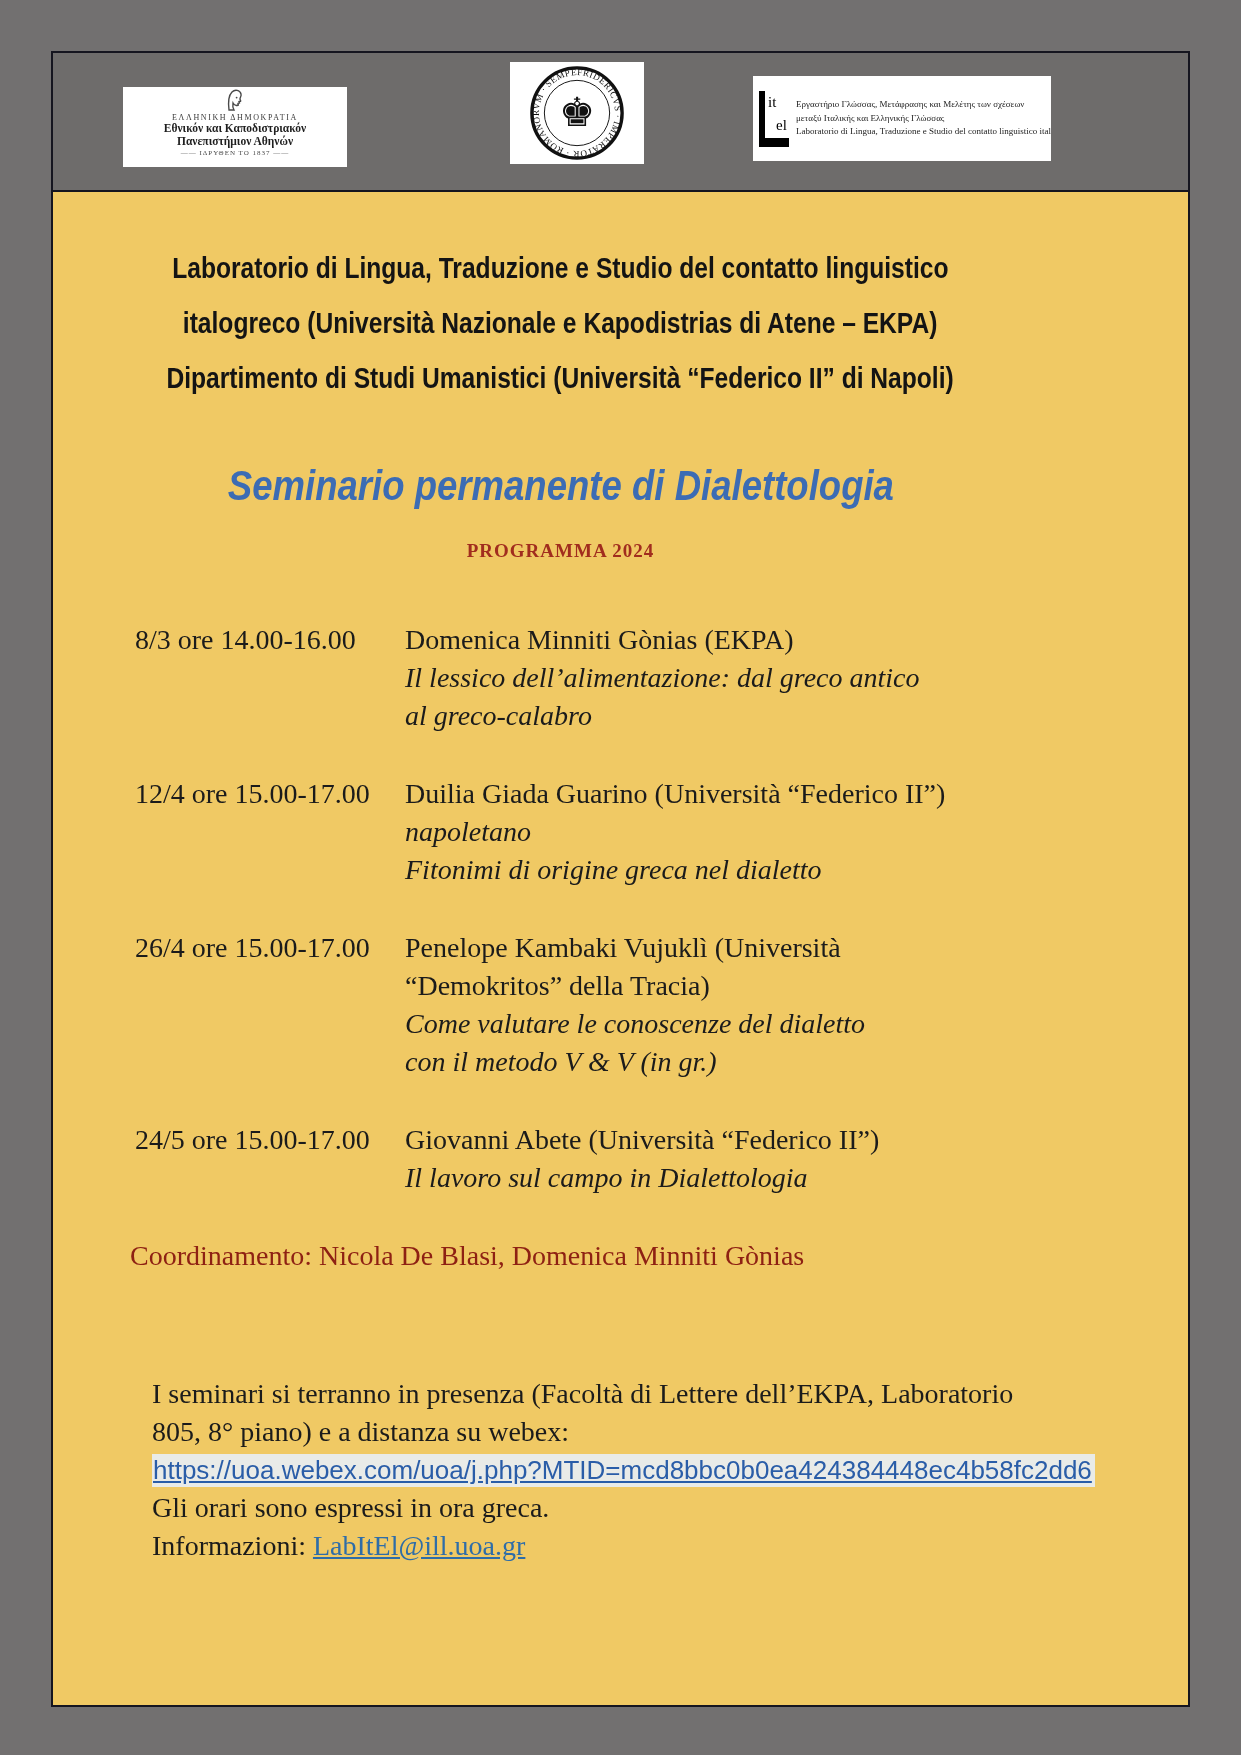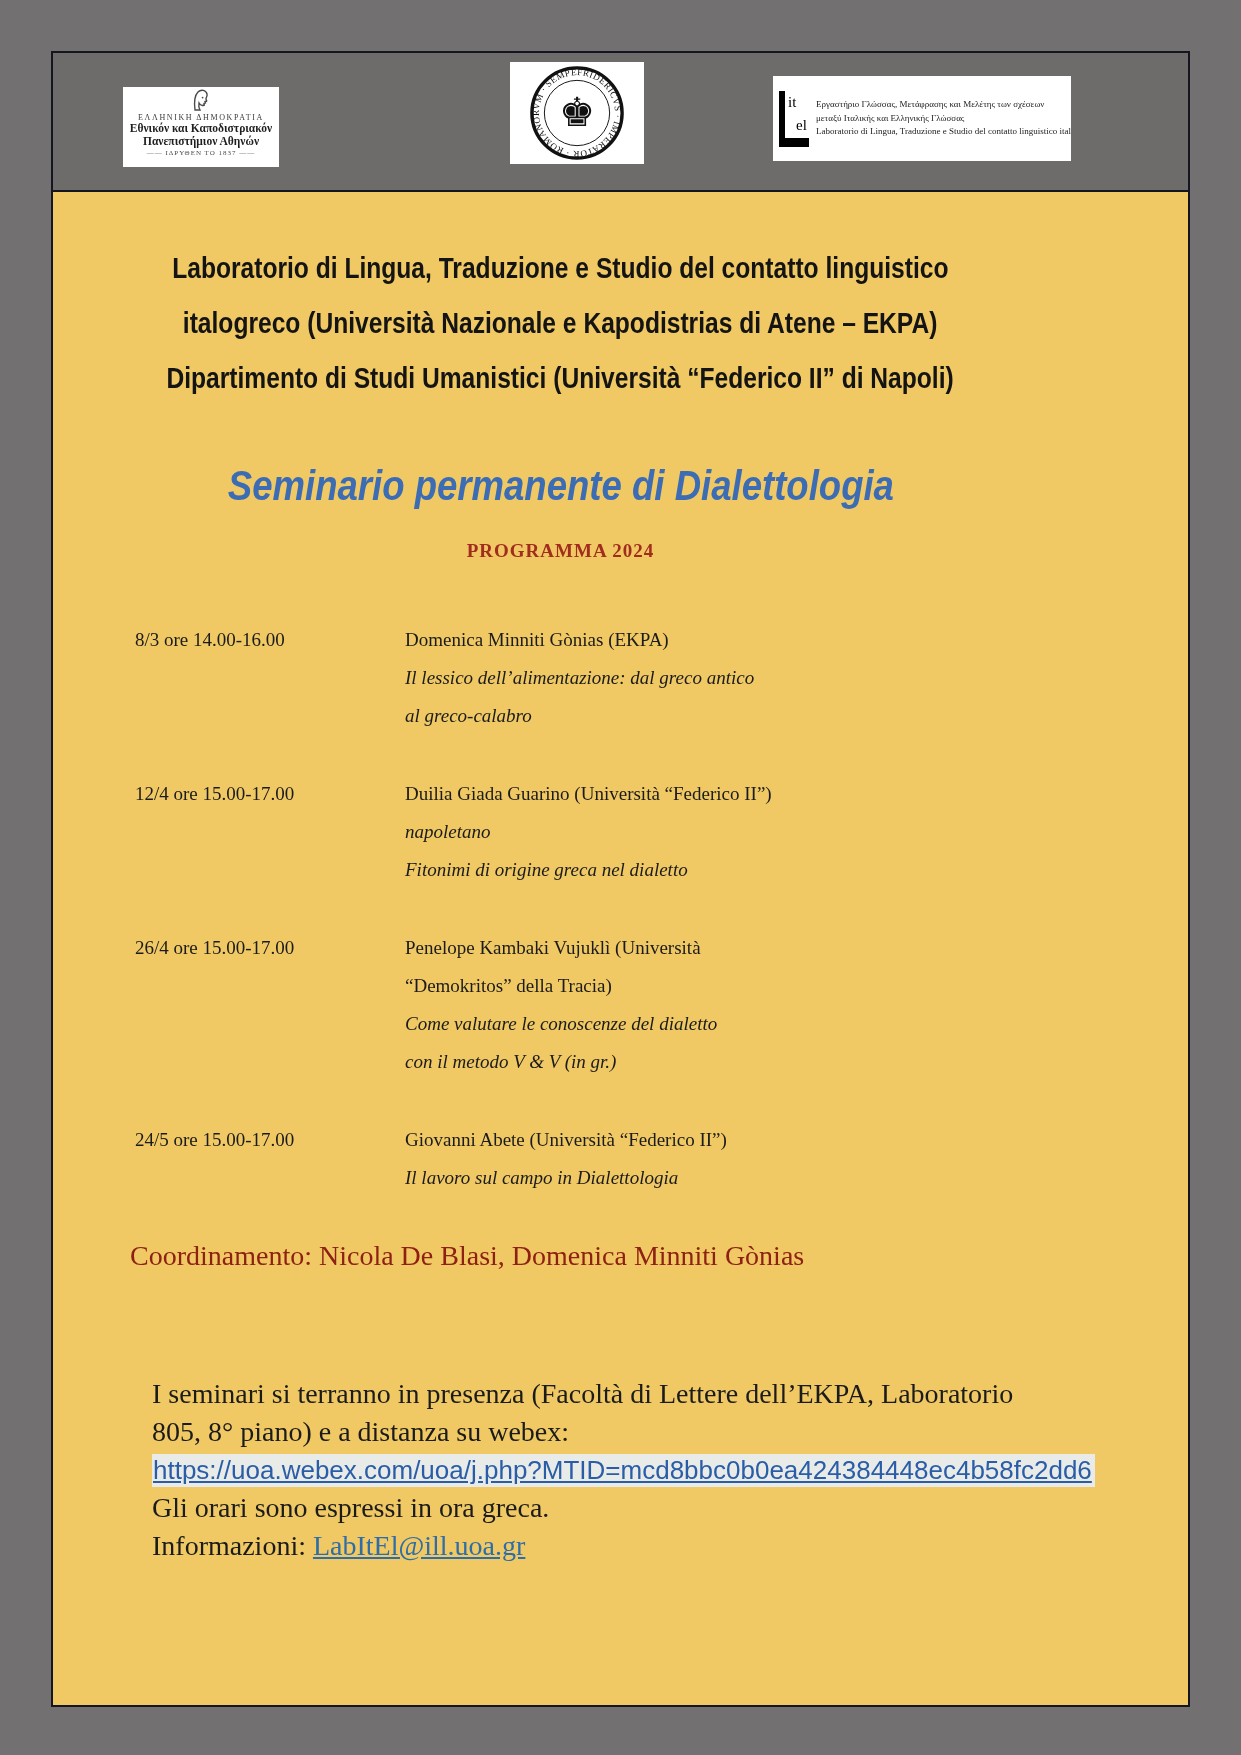--- a/index.html
+++ b/index.html
@@ -10,47 +10,47 @@
   }
   .frame{
     position:absolute;left:51px;top:51px;width:1139px;height:1656px;
     box-sizing:border-box;border:2px solid #15151f;background:#F0C964;
   }
   .band{
     position:absolute;left:0;top:0;width:100%;height:137px;
     background:#6E6C6B;border-bottom:2px solid #15151f;
   }
   .logo-box{position:absolute;background:#ffffff;overflow:hidden;}
-  .logo-athens{left:70px;top:34px;width:156px;height:80px;text-align:center;
+  .logo-athens{left:70px;top:34px;width:224px;height:80px;text-align:center;
     font-family:"Liberation Serif",serif;color:#222;}
   .logo-athens .l1{font-size:8px;letter-spacing:1.6px;color:#3a3a3a;margin-top:1px;}
   .logo-athens .l2,.logo-athens .l3{font-size:11.5px;font-weight:bold;line-height:13px;color:#1f1f1f;}
   .logo-athens .l4{font-size:7px;letter-spacing:1px;color:#4a4a4a;margin-top:1px;}
   .logo-seal{left:457px;top:9px;width:134px;height:102px;display:flex;align-items:center;justify-content:center;}
-  .logo-litel{left:720px;top:23px;width:298px;height:85px;display:flex;align-items:center;padding:4px 6px;box-sizing:border-box;}
+  .logo-litel{left:700px;top:23px;width:298px;height:85px;display:flex;align-items:center;padding:4px 6px;box-sizing:border-box;}
   .litel-mark{
     width:30px;height:56px;border-left:6px solid #000;border-bottom:9px solid #000;
     box-sizing:border-box;padding-left:3px;flex-shrink:0;margin-right:7px;
     font-family:"Liberation Serif",serif;font-size:15px;line-height:23px;color:#000;
   }
   .litel-text{font-family:"Liberation Serif",serif;font-size:9px;line-height:13.5px;color:#222;}
   .litel-text div{white-space:nowrap;}
 
   .content{position:absolute;left:0;top:139px;right:0;bottom:0;color:#1b1b1b;}
   .centerblock{text-align:center;padding-top:48px;padding-right:120px;}
   .hline{line-height:55px;font-family:"Liberation Sans",sans-serif;font-weight:bold;
     font-size:30px;color:#141414;}
   .hline span{display:inline-block;transform:scaleX(0.82);white-space:nowrap;}
   .title{line-height:50px;margin-top:55px;font-family:"Liberation Sans",sans-serif;
     font-weight:bold;font-style:italic;font-size:43px;color:#3C6CB4;}
   .title span{display:inline-block;transform:scaleX(0.85);white-space:nowrap;}
   .programma{line-height:34px;margin-top:24px;font-family:"Liberation Serif",serif;
     font-weight:bold;font-size:19px;letter-spacing:1px;color:#A12D1E;}
 
-  .schedule{margin-top:53px;font-size:19px;line-height:38px;}
+  .schedule{margin-top:53px;font-size:28px;line-height:38px;}
   .row{display:flex;padding-left:82px;margin-bottom:40px;}
   .date{width:270px;flex-shrink:0;}
   .topic{font-style:italic;}
 
   .coord{padding-left:77px;font-size:28px;line-height:38px;color:#8E2113;}
 
   .info{margin-top:100px;padding-left:99px;font-size:28px;line-height:38px;}
   .weblink{
     font-family:"Liberation Sans",sans-serif;font-size:26px;color:#2A5DA8;
     text-decoration:underline;background:#E9EBE8;padding:1px 3px 2px 1px;cursor:pointer;

